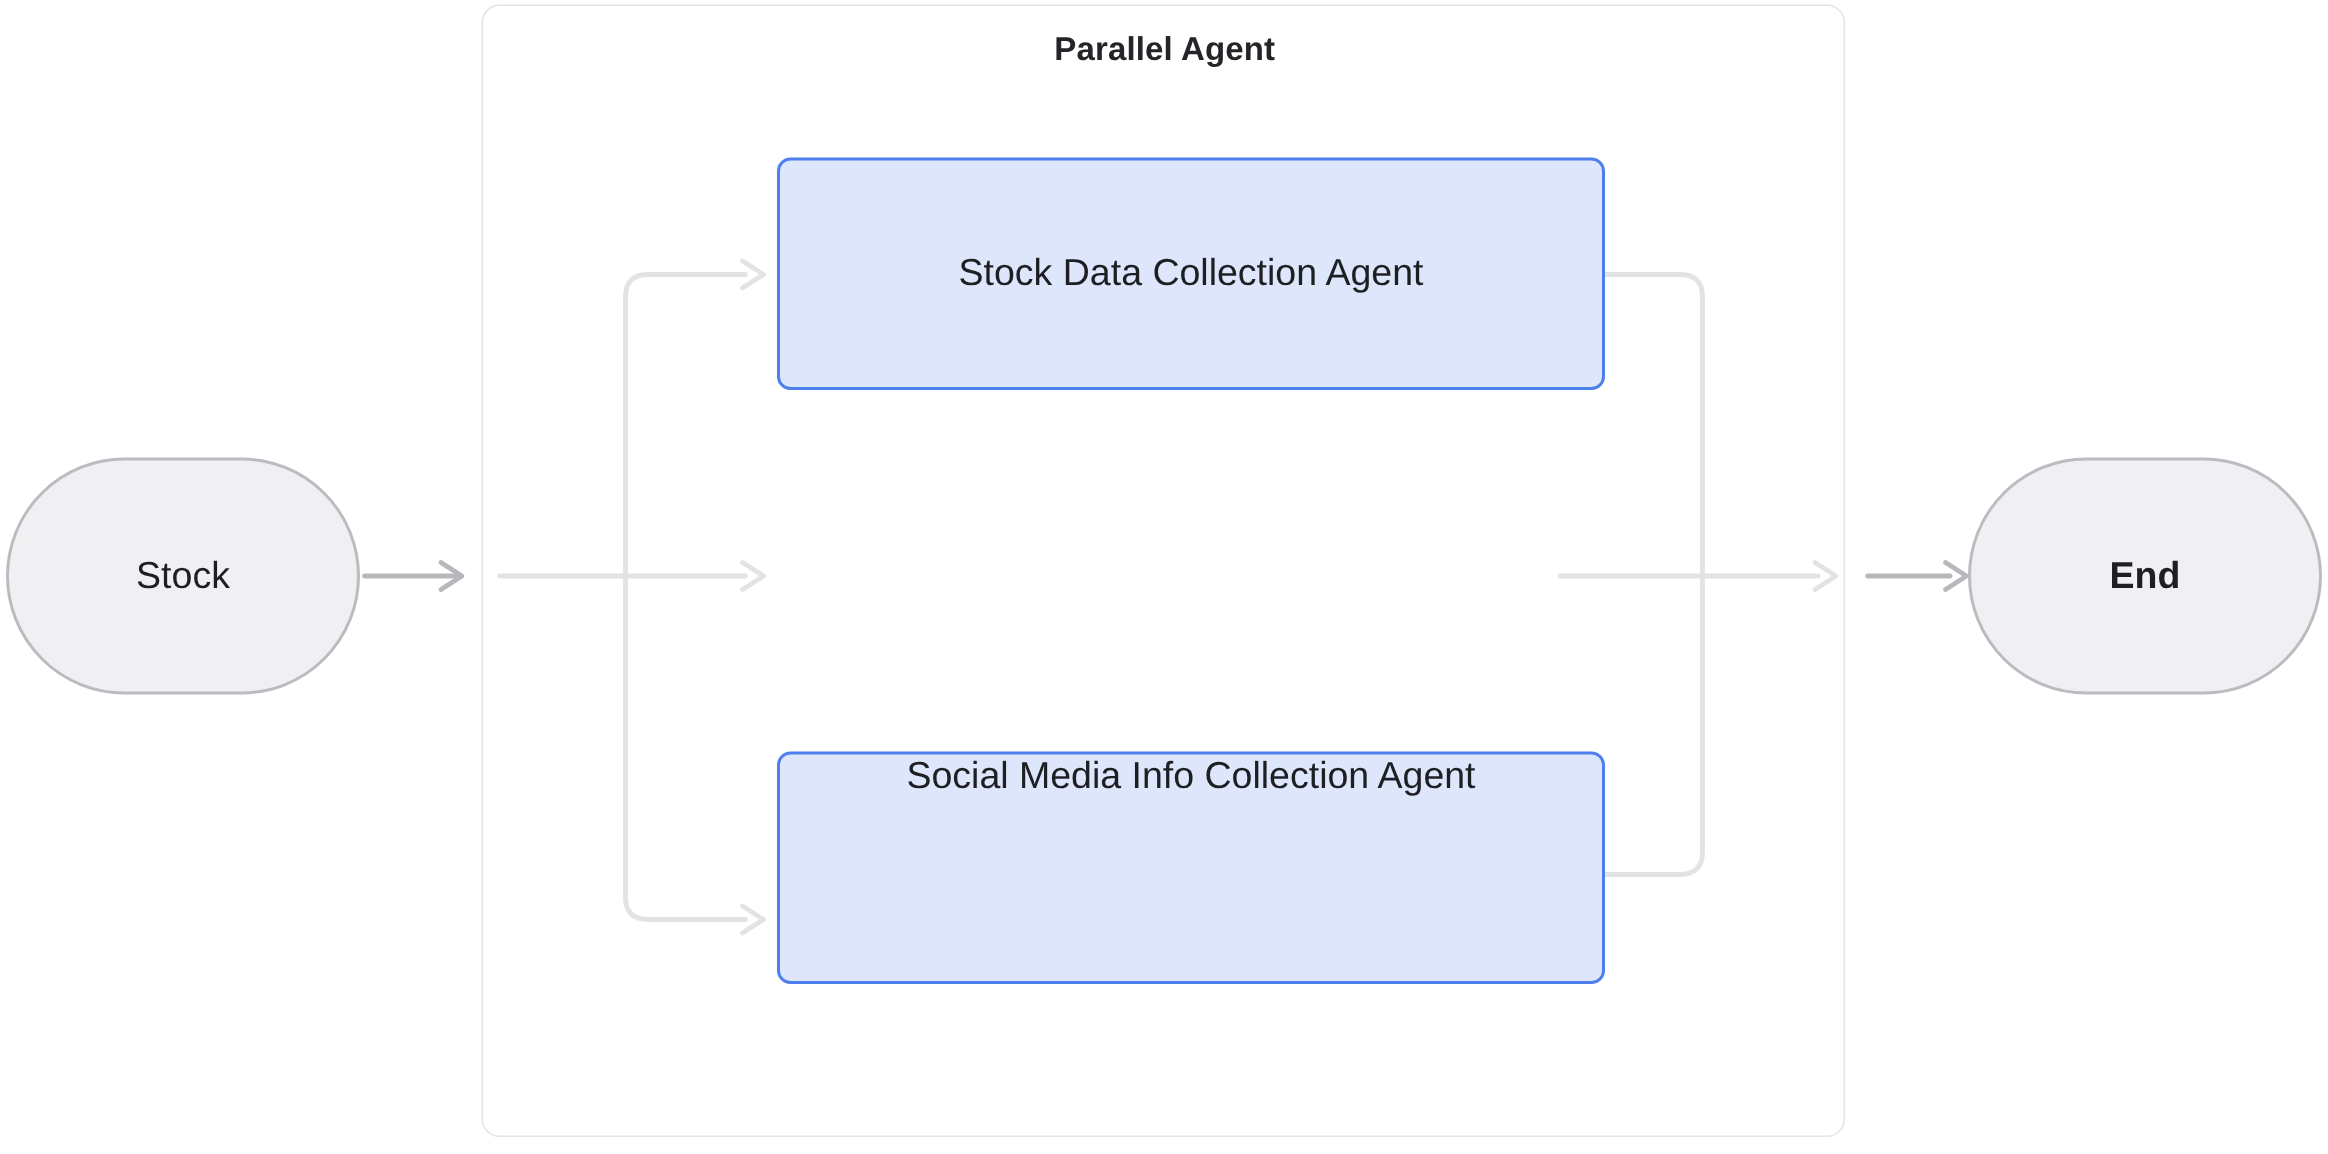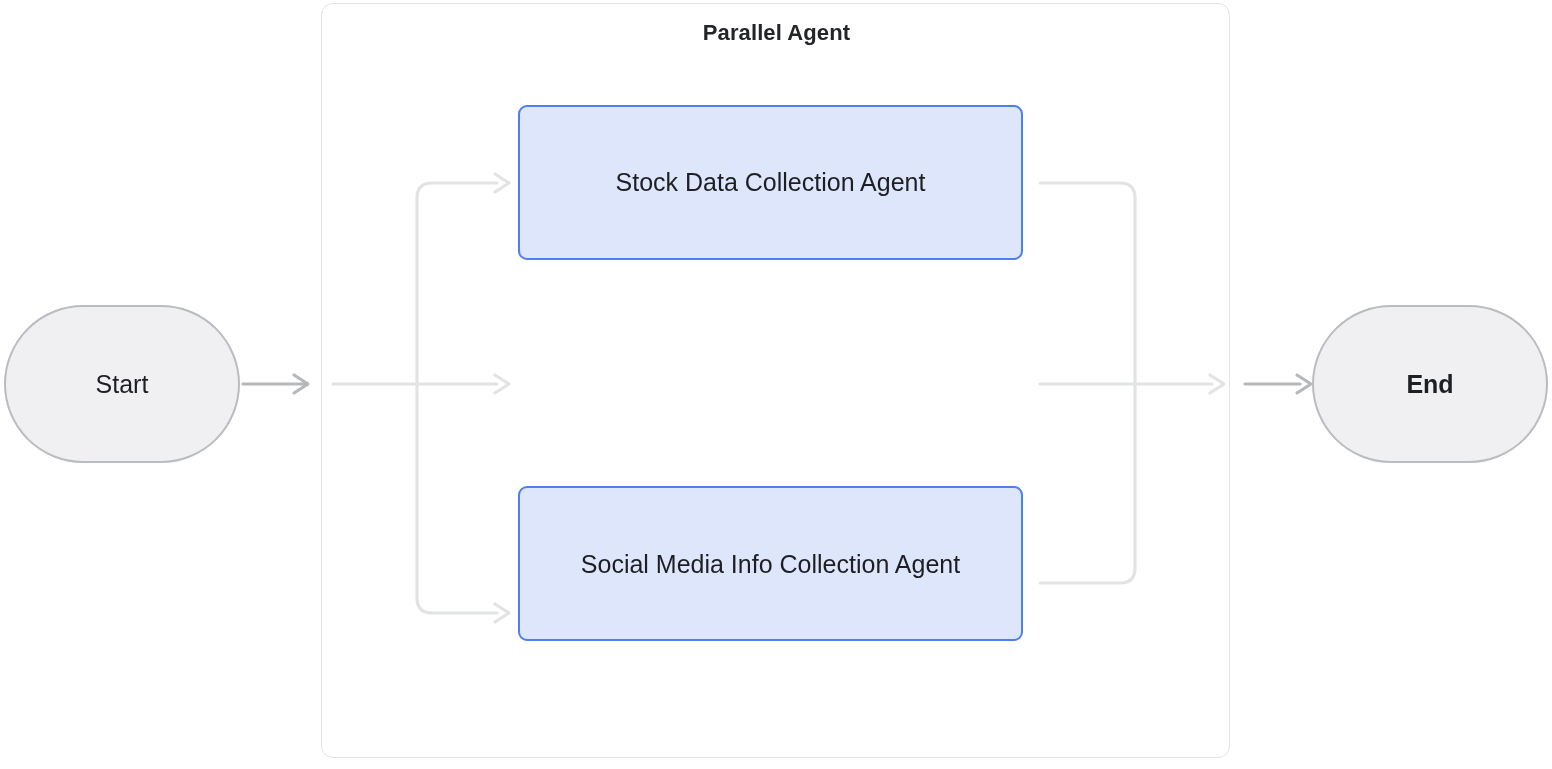--- a/index.html
+++ b/index.html
@@ -68,35 +68,35 @@
     color: #1d1f23;
   }
   #node-start { left: 4px; top: 305px; }
   #node-end   { left: 1312px; top: 305px; font-weight: bold; }
 
   
   .agent-box {
     position: absolute;
     box-sizing: border-box;
     left: 518px;
-    width: 505px;
+    width: 552px;
     height: 155px;
     border: 2.6px solid #4d7fed;
     border-radius: 9px;
     background: #dde6fb;
     display: flex;
     align-items: center;
     justify-content: center;
     font-size: 25px;
     color: #1d1f23;
     white-space: nowrap;
   }
   #agent-box-0 { top: 105px; }
   #agent-box-1 { top: 305px; }
-  #agent-box-2 { top: 486px; align-items: flex-start; padding-top: 62px; }
+  #agent-box-2 { top: 501px; align-items: flex-start; }
 </style>
 </head>
 <body>
 
 <div id="canvas">
 
   <svg id="edges" viewBox="0 0 1552 769" width="1552" height="769" xmlns="http://www.w3.org/2000/svg">
     <defs>
       <g id="chevron">
         <path d="M -14 -9 L 0 0 L -14 9" fill="none" stroke="#b6b8bc" stroke-width="3.2" stroke-linecap="round" stroke-linejoin="round"></path>
@@ -129,21 +129,21 @@
     <use href="#chevron" x="509" y="384"></use>
     <use href="#chevron" x="509" y="613"></use>
     <use href="#chevron" x="1224" y="384"></use>
     <use href="#chevron" x="1311" y="384"></use>
   </svg>
 
   <div class="cluster">
     <div class="cluster-title">Parallel Agent</div>
   </div>
 
-  <div class="stadium" id="node-start">Start</div>
+  <div class="stadium" id="node-start">Stock</div>
 
   <div class="stadium" id="node-end">End</div>
 
   <div class="agent-box" id="agent-box-0">Stock Data Collection Agent</div>
 
 
   <div class="agent-box" id="agent-box-2">Social Media Info Collection Agent</div>
 
 </div>
 

